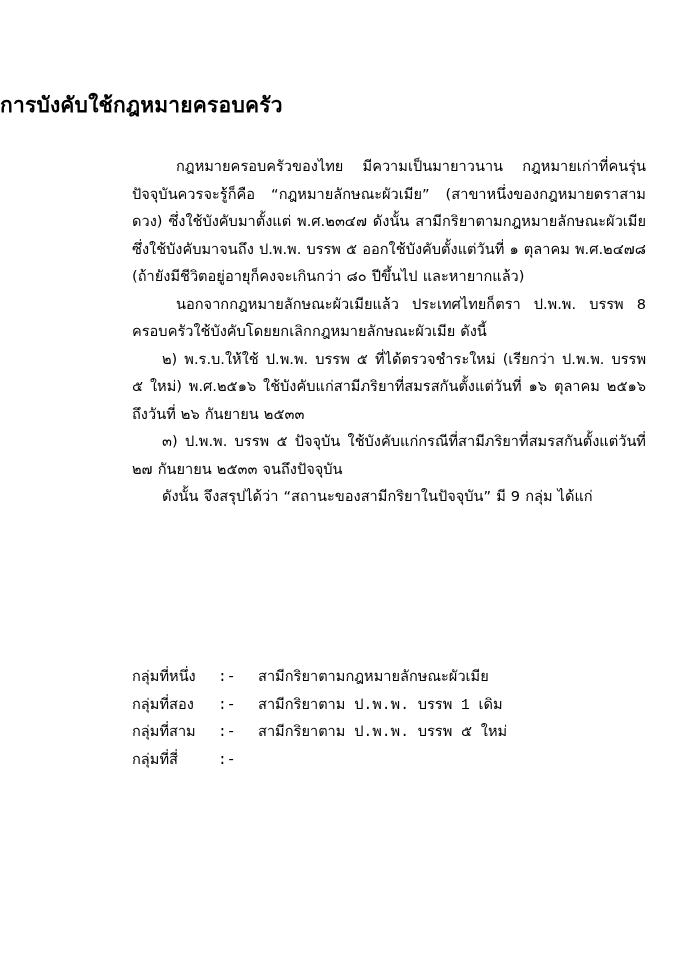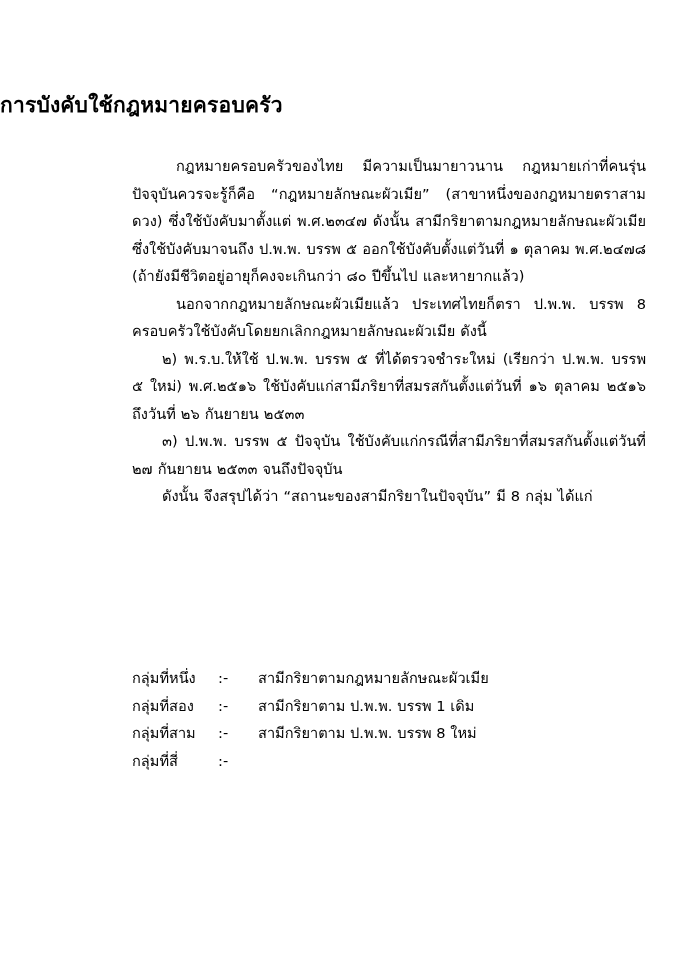--- a/index.html
+++ b/index.html
@@ -59,20 +59,21 @@
     left: 88px;
     top: 664px;
     width: 514px;
   }
   .group-row {
     display: flex;
     align-items: baseline;
     font-size: 14.6px;
     line-height: 27.5px;
     height: 27.5px;
+    font-family: Liberation Mono, monospace;
   }
   .group-row .g-label {
     width: 86px;
     flex: 0 0 86px;
     padding-left: 44px;
     box-sizing: content-box;
     white-space: nowrap;
   }
   .group-row .g-sep {
     width: 40px;
@@ -95,42 +96,42 @@
 
     <p class="para">กฎหมายครอบครัวของไทย มีความเป็นมายาวนาน กฎหมายเก่าที่คนรุ่นปัจจุบันควรจะรู้ก็คือ “กฎหมายลักษณะผัวเมีย” (สาขาหนึ่งของกฎหมายตราสามดวง) ซึ่งใช้บังคับมาตั้งแต่ พ.ศ.๒๓๔๗ ดังนั้น สามีกริยาตามกฎหมายลักษณะผัวเมีย ซึ่งใช้บังคับมาจนถึง ป.พ.พ. บรรพ ๕ ออกใช้บังคับตั้งแต่วันที่ ๑ ตุลาคม พ.ศ.๒๔๗๘ (ถ้ายังมีชีวิตอยู่อายุก็คงจะเกินกว่า ๘๐ ปีขึ้นไป และหายากแล้ว)</p>
 
     <p class="para">นอกจากกฎหมายลักษณะผัวเมียแล้ว ประเทศไทยก็ตรา ป.พ.พ. บรรพ 8 ครอบครัวใช้บังคับโดยยกเลิกกฎหมายลักษณะผัวเมีย ดังนี้</p>
 
 
     <p class="para hang">๒) พ.ร.บ.ให้ใช้ ป.พ.พ. บรรพ ๕ ที่ได้ตรวจชำระใหม่ (เรียกว่า ป.พ.พ. บรรพ ๕ ใหม่) พ.ศ.๒๕๑๖ ใช้บังคับแก่สามีภริยาที่สมรสกันตั้งแต่วันที่ ๑๖ ตุลาคม ๒๕๑๖ ถึงวันที่ ๒๖ กันยายน ๒๕๓๓</p>
 
     <p class="para hang">๓) ป.พ.พ. บรรพ ๕ ปัจจุบัน ใช้บังคับแก่กรณีที่สามีภริยาที่สมรสกันตั้งแต่วันที่ ๒๗ กันยายน ๒๕๓๓ จนถึงปัจจุบัน</p>
 
-    <p class="para hang">ดังนั้น จึงสรุปได้ว่า “สถานะของสามีกริยาในปัจจุบัน” มี 8 กลุ่ม ได้แก่</p>
+    <p class="para hang">ดังนั้น จึงสรุปได้ว่า “สถานะของสามีกริยาในปัจจุบัน” มี 9 กลุ่ม ได้แก่</p>
 
   </div>
 
   <div class="group-list">
 
     <div class="group-row">
       <span class="g-label">กลุ่มที่หนึ่ง</span>
       <span class="g-sep">:-</span>
       <span class="g-value">สามีกริยาตามกฎหมายลักษณะผัวเมีย</span>
     </div>
 
     <div class="group-row">
       <span class="g-label">กลุ่มที่สอง</span>
       <span class="g-sep">:-</span>
       <span class="g-value">สามีกริยาตาม ป.พ.พ. บรรพ 1 เดิม</span>
     </div>
 
     <div class="group-row">
       <span class="g-label">กลุ่มที่สาม</span>
       <span class="g-sep">:-</span>
-      <span class="g-value">สามีกริยาตาม ป.พ.พ. บรรพ 8 ใหม่</span>
+      <span class="g-value">สามีกริยาตาม ป.พ.พ. บรรพ ๕ ใหม่</span>
     </div>
 
     <div class="group-row">
       <span class="g-label">กลุ่มที่สี่</span>
       <span class="g-sep">:-</span>
     </div>
 
   </div>
 
 </div>

